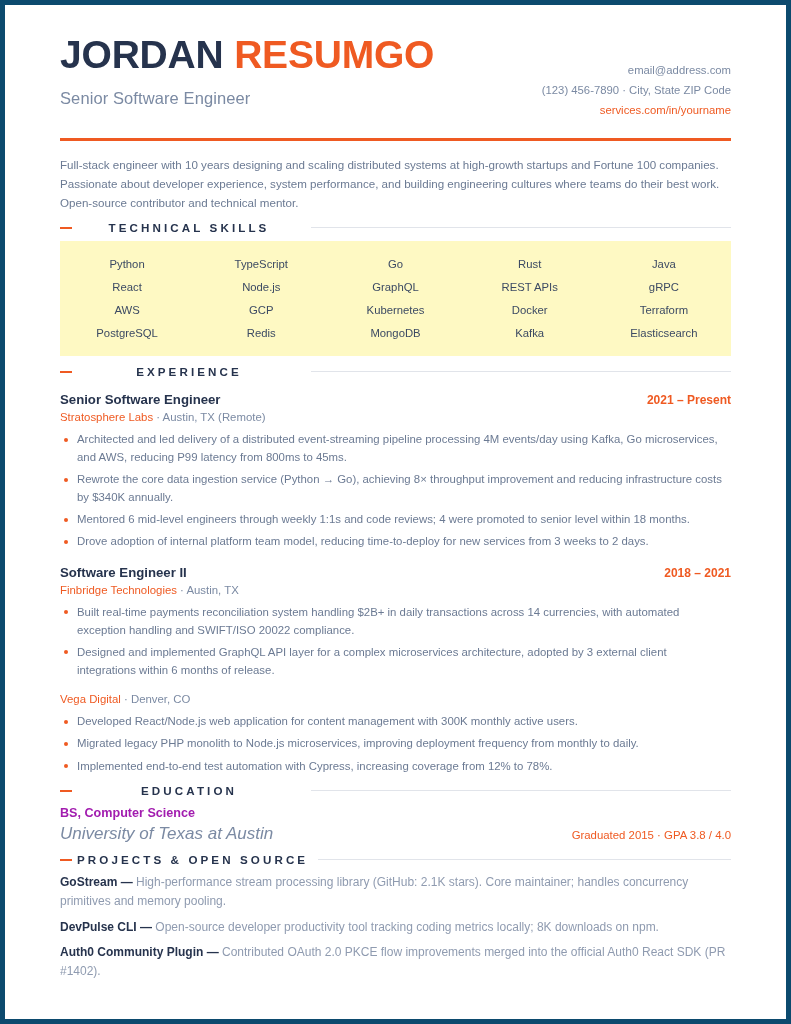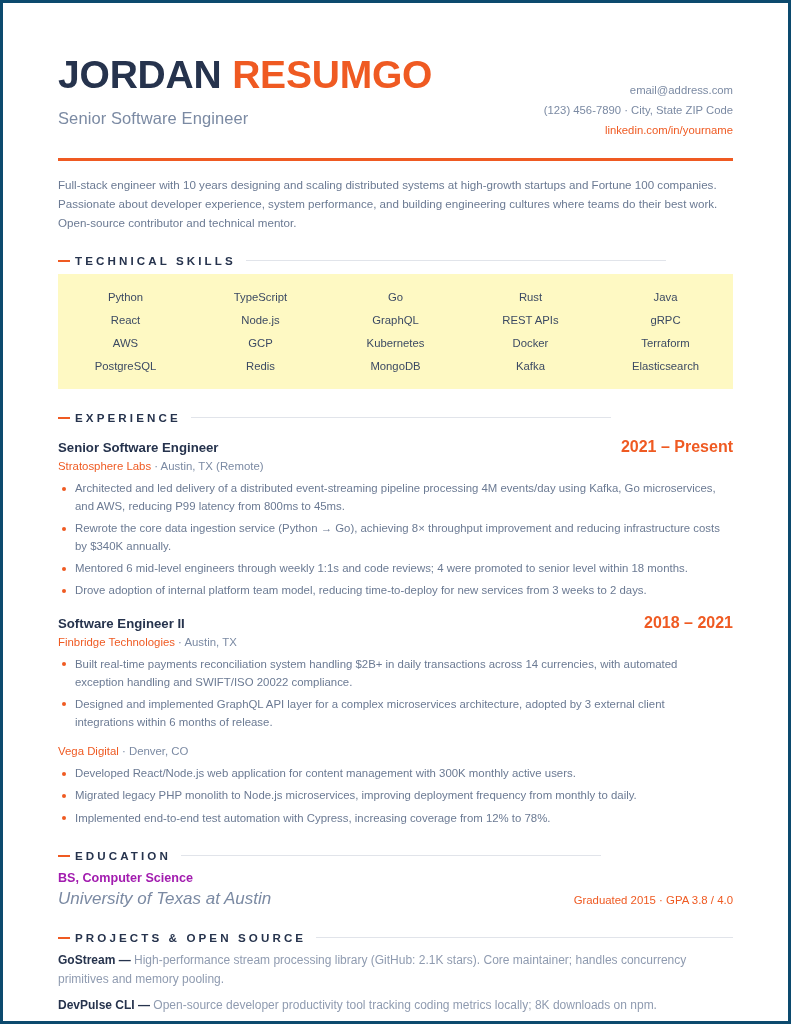--- a/index.html
+++ b/index.html
@@ -9,23 +9,23 @@
   }
   body {
     font-family: "Liberation Sans", sans-serif;
   }
   .page {
     position: relative;
     width: 791px;
     height: 1024px;
     box-sizing: border-box;
     background: #ffffff;
-    border: 3px solid #0c4a6e;
+    border: 5px solid #0c4a6e;
     overflow: hidden;
-    padding: 50px 55px 0 55px;
+    padding: 28px 55px 0 55px;
   }
 
   
   .header {
     display: flex;
     align-items: flex-start;
     justify-content: space-between;
   }
   .header-left { padding-top: 2px; }
   .name {
@@ -66,22 +66,23 @@
     margin-top: 15px;
     font-size: 11.6px;
     line-height: 1.63;
     color: #6b7a93;
   }
 
   
   .section-head {
     display: flex;
     align-items: center;
-    margin-top: 22px;
+    margin-top: 9px;
     margin-bottom: 7px;
+    justify-content: space-between;
   }
   .section-dash {
     width: 12px;
     height: 2px;
     background: #ef5a22;
     flex: 0 0 auto;
     margin-right: 5px;
   }
   .section-title {
     font-size: 11.6px;
@@ -123,21 +124,21 @@
     display: flex;
     justify-content: space-between;
     align-items: baseline;
   }
   .job-role {
     font-size: 13.2px;
     font-weight: bold;
     color: #26334d;
   }
   .job-dates {
-    font-size: 16px;
+    font-size: 12px;
     font-weight: bold;
     color: #ef5a22;
     white-space: nowrap;
     margin-left: 44px;
   }
   .job-meta {
     margin-top: 4px;
     font-size: 11.4px;
     color: #7b8aa3;
   }
@@ -212,21 +213,21 @@
     <div class="header-left">
       <div class="name">
         <span>JORDAN</span>
         <span class="last">RESUMGO</span>
       </div>
       <div class="job-title">Senior Software Engineer</div>
     </div>
     <div class="header-right">
       <div>email@address.com</div>
       <div>(123) 456-7890  ·  City, State ZIP Code</div>
-      <div class="linkedin">linkedin.com/in/yourname</div>
+      <div class="linkedin">services.com/in/yourname</div>
     </div>
   </div>
 
   <div class="top-rule"></div>
 
   <div class="summary">Full-stack engineer with 10 years designing and scaling distributed systems at high-growth startups and Fortune 100 companies. Passionate about developer experience, system performance, and building engineering cultures where teams do their best work. Open-source contributor and technical mentor.</div>
 
   <div class="section-head">
     <span class="section-dash"></span>
     <span class="section-title">TECHNICAL SKILLS</span>

